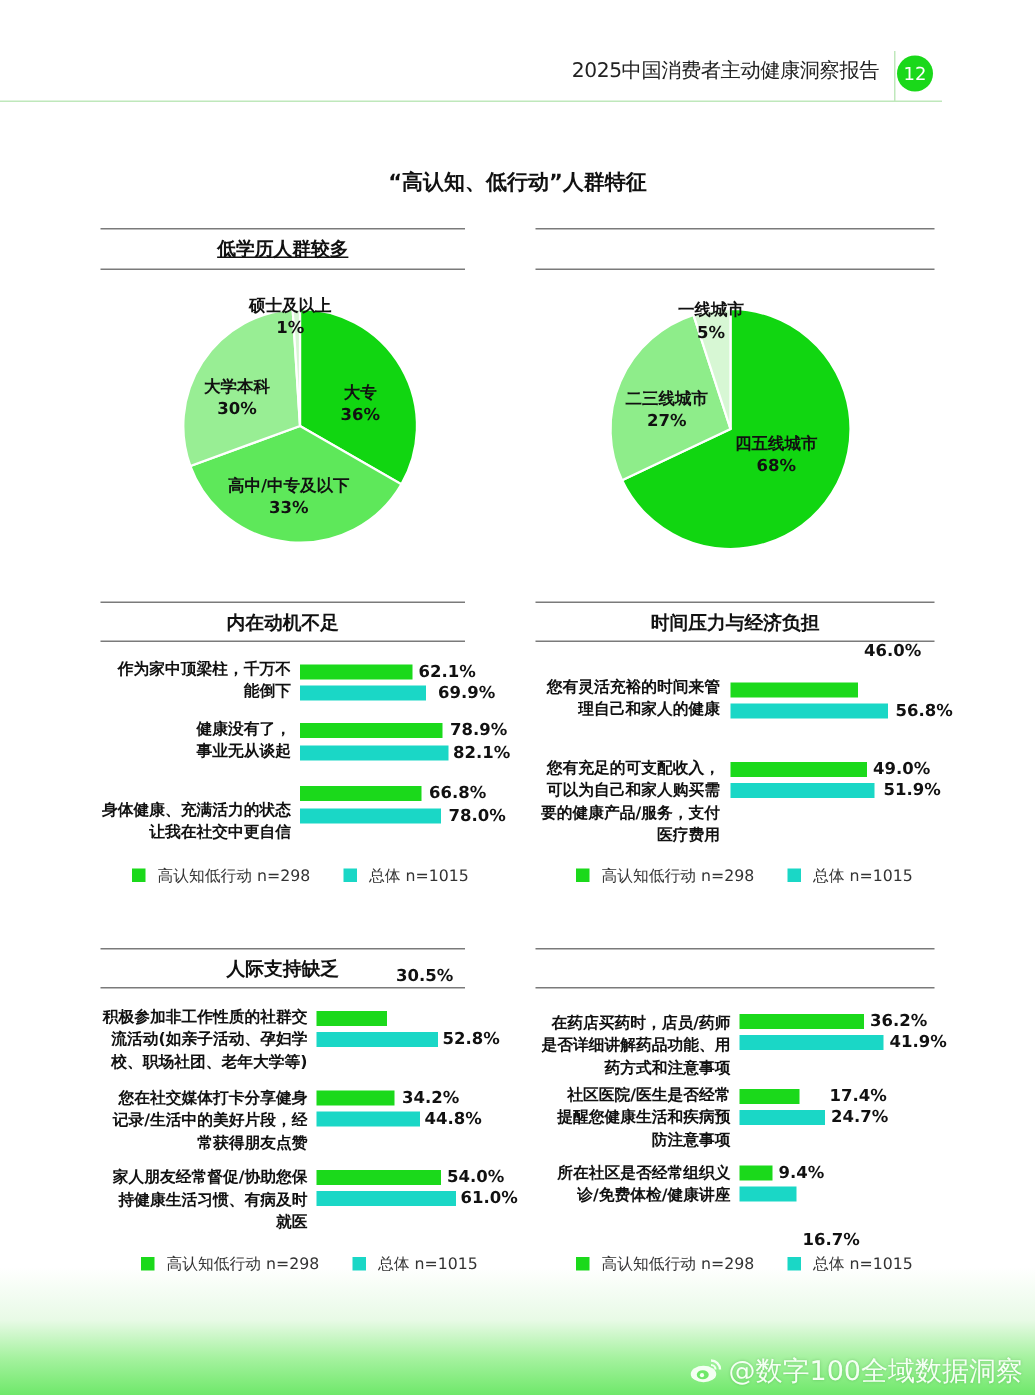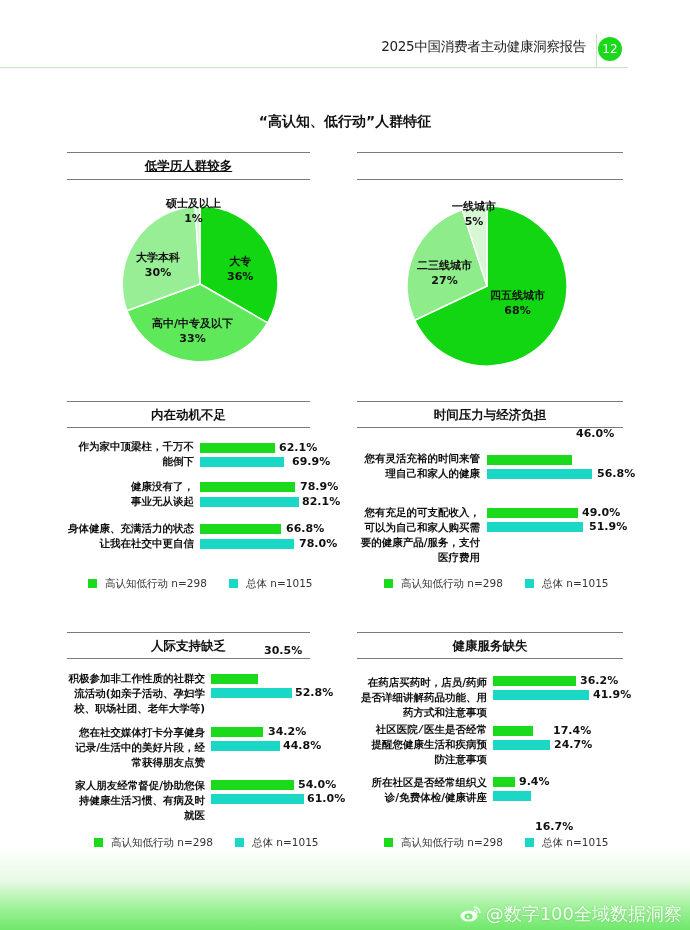--- a/index.html
+++ b/index.html
@@ -112,21 +112,21 @@
 
 <div class="row-label" style="right:496px; top:479px;">
   <div>健康没有了，</div>
     <div>事业无从谈起</div>
 </div>
 <div class="bar g" style="left:200px; top:482px; width:95px;"></div>
 <div class="bar-val" style="left:300px; top:482px;">78.9%</div>
 <div class="bar c" style="left:200px; top:497px; width:99px;"></div>
 <div class="bar-val" style="left:302px; top:497px;">82.1%</div>
 
-<div class="row-label" style="right:496px; top:521px;text-align:right;">
+<div class="row-label" style="right:496px; top:533px;text-align:right;">
   <div>身体健康、充满活力的状态</div>
     <div>让我在社交中更自信</div>
 </div>
 <div class="bar g" style="left:200px; top:524px; width:81px;"></div>
 <div class="bar-val" style="left:286px; top:524px;">66.8%</div>
 <div class="bar c" style="left:200px; top:539px; width:94px;"></div>
 <div class="bar-val" style="left:299px; top:539px;">78.0%</div>
 
 <div class="legend" style="left:88px; top:577px;"><span class="sw" style="background:#1bd91b;"></span><span>高认知低行动 n=298</span></div>
 <div class="legend" style="left:229px; top:577px;"><span class="sw" style="background:#1ad7c6;"></span><span>总体 n=1015</span></div>
@@ -192,34 +192,33 @@
 <div class="bar g" style="left:211px; top:780px; width:83px;"></div>
 <div class="bar-val" style="left:298px; top:780px;">54.0%</div>
 <div class="bar c" style="left:211px; top:794px; width:93px;"></div>
 <div class="bar-val" style="left:307px; top:794px;">61.0%</div>
 
 <div class="legend" style="left:94px; top:836px;"><span class="sw" style="background:#1bd91b;"></span><span>高认知低行动 n=298</span></div>
 <div class="legend" style="left:235px; top:836px;"><span class="sw" style="background:#1ad7c6;"></span><span>总体 n=1015</span></div>
 
 <div class="panel" style="left:357px; top:632px; width:266px; height:27px;">
   <div class="panel-rule" style="top:0;"></div>
-  <div class="panel-title" style="top:6px;">健康服务缺失</div>
   <div class="panel-rule" style="top:26px;"></div>
 </div>
 <div class="row-label" style="right:203px; top:675px;">
   <div>在药店买药时，店员/药师</div>
     <div>是否详细讲解药品功能、用</div>
     <div>药方式和注意事项</div>
 </div>
 <div class="bar g" style="left:493px; top:676px; width:83px;"></div>
 <div class="bar-val" style="left:580px; top:676px;">36.2%</div>
 <div class="bar c" style="left:493px; top:690px; width:96px;"></div>
 <div class="bar-val" style="left:593px; top:690px;">41.9%</div>
 
-<div class="row-label" style="right:203px; top:723px;font-family:Liberation Mono, monospace;">
+<div class="row-label" style="right:203px; top:723px;">
   <div>社区医院/医生是否经常</div>
     <div>提醒您健康生活和疾病预</div>
     <div>防注意事项</div>
 </div>
 <div class="bar g" style="left:493px; top:726px; width:40px;"></div>
 <div class="bar-val" style="left:537px; top:726px;margin-left:16px;">17.4%</div>
 <div class="bar c" style="left:493px; top:740px; width:57px;"></div>
 <div class="bar-val" style="left:554px; top:740px;">24.7%</div>
 
 <div class="row-label" style="right:203px; top:775px;">

